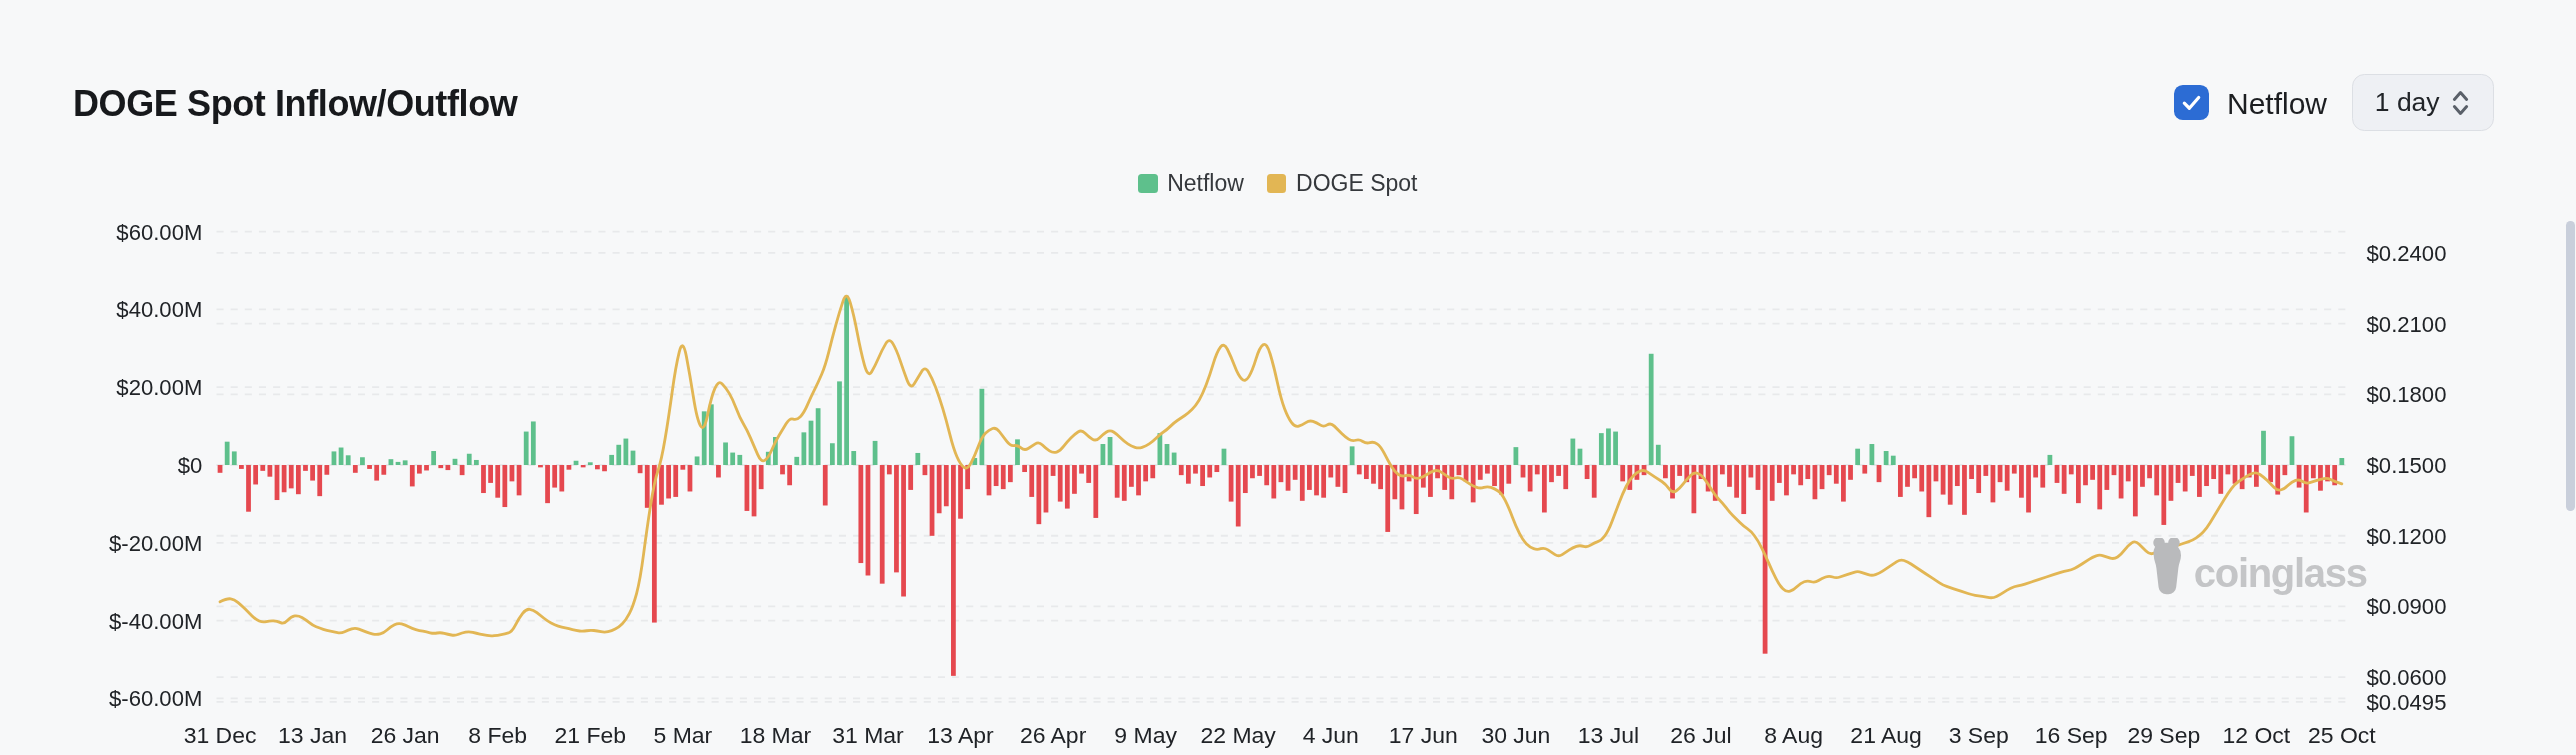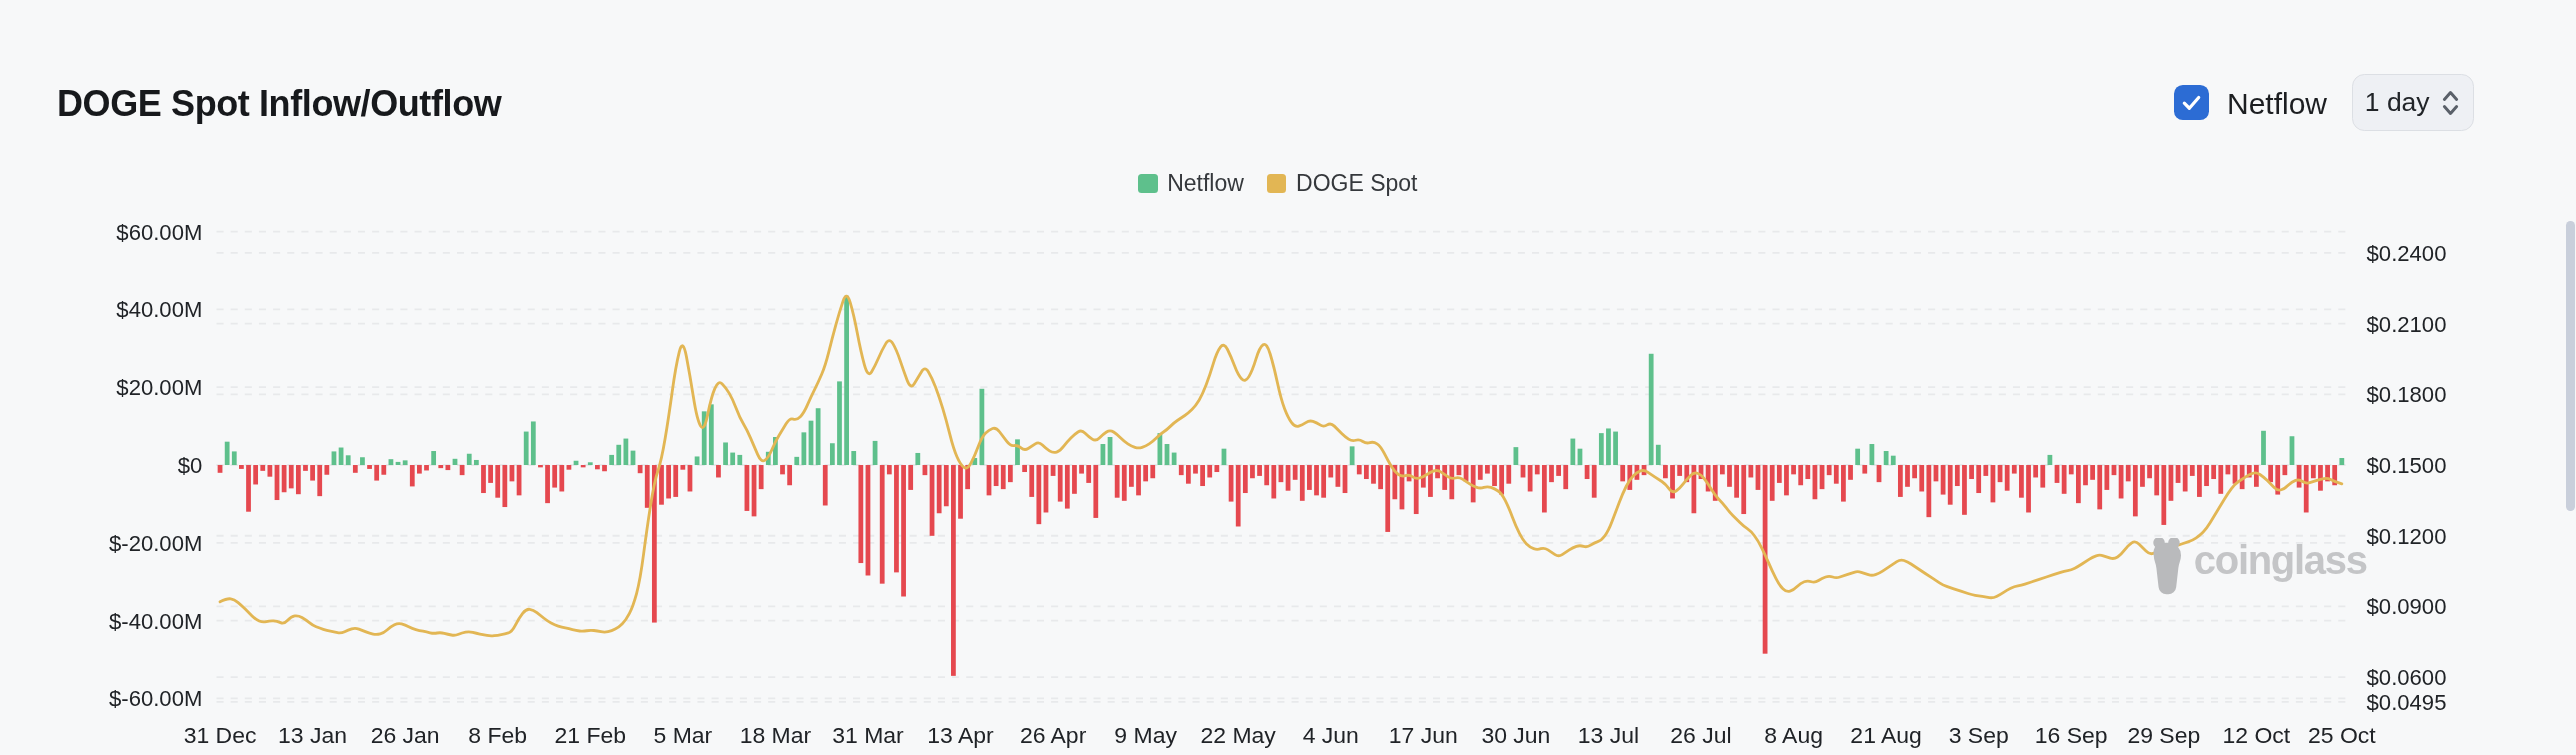--- a/index.html
+++ b/index.html
@@ -3,46 +3,46 @@
 <meta charset="utf-8">
 <style>
   html,body{margin:0;padding:0}
   body{
     width:2576px;height:755px;position:relative;overflow:hidden;
     background:#f7f8f9;
     font-family:"Liberation Sans",sans-serif;
     -webkit-font-smoothing:antialiased;
   }
   .page-title{
-    position:absolute;left:57px;top:83px;margin:0;
+    position:absolute;left:73px;top:83px;margin:0;
     font-size:36px;font-weight:700;color:#17191c;letter-spacing:-0.4px;
   }
   .checkbox{
     position:absolute;left:2174px;top:85px;width:35px;height:35px;
     border-radius:8.8px;display:flex;align-items:center;justify-content:center;
     cursor:pointer;
   }
   .cb-label{
     position:absolute;left:2227px;top:86px;height:35px;line-height:35px;
     font-size:30px;font-weight:500;color:#1c1e21;cursor:pointer;
   }
   .select{
-    position:absolute;left:2352px;top:74px;width:122px;height:57px;
+    position:absolute;left:2352px;top:74px;width:142px;height:57px;
     box-sizing:border-box;border:1.8px solid #dcdfe4;border-radius:12.4px;
     background:#eef0f4;display:flex;align-items:center;justify-content:center;
     gap:10.6px;font-size:26.5px;color:#212428;cursor:pointer;
   }
   .legend{
     position:absolute;left:1138px;top:170px;display:flex;align-items:center;gap:23px;
   }
   .legend-item{display:flex;align-items:center;gap:9.7px;font-size:23px;color:#35383c;cursor:pointer}
   .legend-swatch{width:19.5px;height:19.5px;border-radius:3.5px;display:inline-block}
   #chart-svg{position:absolute;left:0;top:0}
   .watermark{
-    position:absolute;left:2148px;top:538px;display:flex;align-items:flex-start;gap:8.8px;
+    position:absolute;left:2148px;top:538px;display:flex;align-items:flex-end;gap:8.8px;
     color:#c4c5c7;font-size:40px;font-weight:700;letter-spacing:-1.3px;user-select:none;
   }
   .scrollbar-thumb{
     position:absolute;left:2566px;top:221px;width:8.8px;height:290px;
     border-radius:4.4px;background:#c9cfdb;
   }
 </style>
 </head>
 <body>
 

